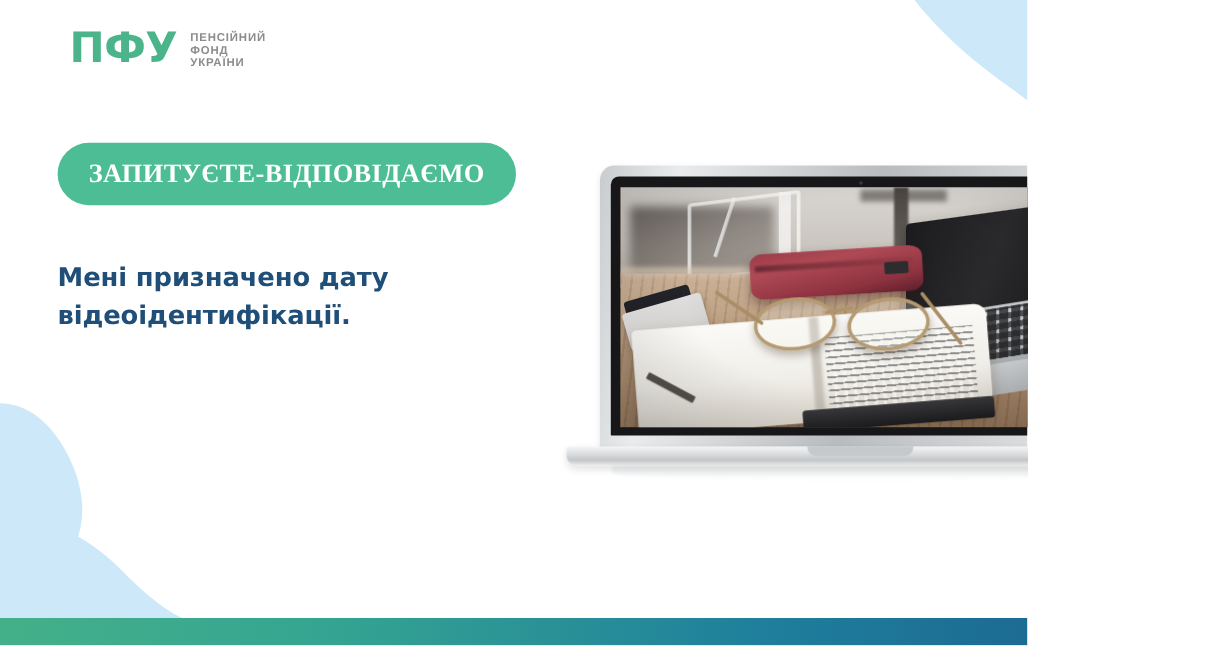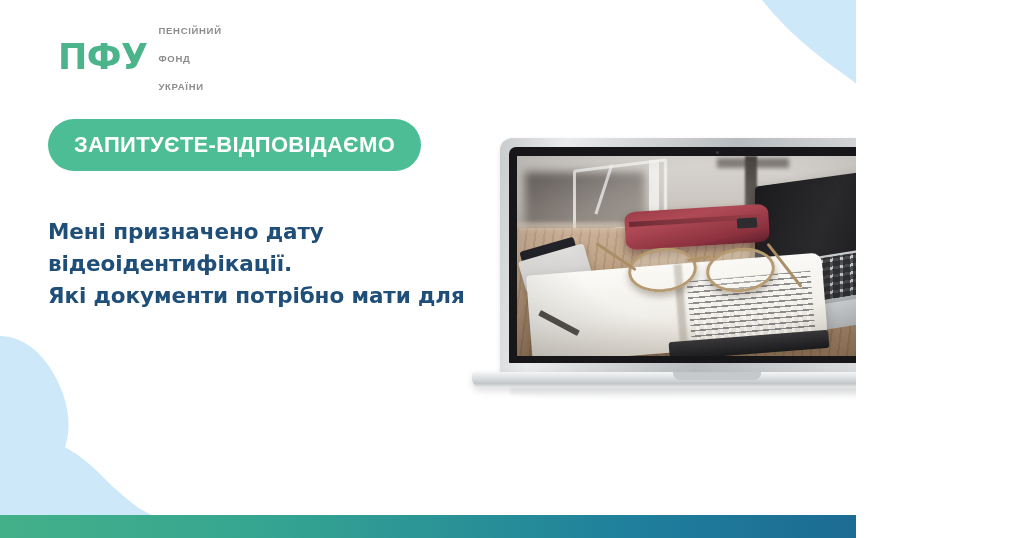--- a/index.html
+++ b/index.html
@@ -42,21 +42,21 @@
     font-size: 35px;
     line-height: 1;
     letter-spacing: -0.5px;
     color: #4CB48B;
     white-space: nowrap;
   }
   .logo-words {
     display: flex;
     flex-direction: column;
     justify-content: center;
-    gap: 18px;
+    gap: 1px;
     padding-top: 2px;
   }
   .logo-words span {
     font-family: "Liberation Sans", sans-serif;
     font-size: 9.5px;
     font-weight: bold;
     letter-spacing: 0.7px;
     color: #8C8C8C;
     line-height: 1.05;
     white-space: nowrap;
@@ -69,21 +69,21 @@
     top: 119px;
     height: 52px;
     padding: 0 26px;
     display: flex;
     align-items: center;
     border-radius: 26px;
     background: #4CBD95;
     box-sizing: border-box;
   }
   .badge-text {
-    font-family: Liberation Sans, sans-serif;
+    font-family: Liberation Serif, serif;
     font-size: 22px;
     font-weight: bold;
     letter-spacing: 0.3px;
     color: #ffffff;
     white-space: nowrap;
   }
 
   
   .headline {
     position: absolute;
@@ -402,21 +402,20 @@
       <span>УКРАЇНИ</span>
     </div>
   </div>
 
   <div class="badge">
     <span class="badge-text">ЗАПИТУЄТЕ-ВІДПОВІДАЄМО</span>
   </div>
 
   <div class="headline">
     <p>Мені призначено дату відеоідентифікації.</p>
-    <p>Які документи потрібно мати для</p>
   </div>
 
   <div class="laptop">
     <div class="laptop-lid">
       <div class="laptop-bezel">
         <div class="laptop-cam"></div>
         <div class="screen">
           <div class="photo">
             <div class="ph-wall"></div>
             <div class="ph-wall-shadow"></div>

